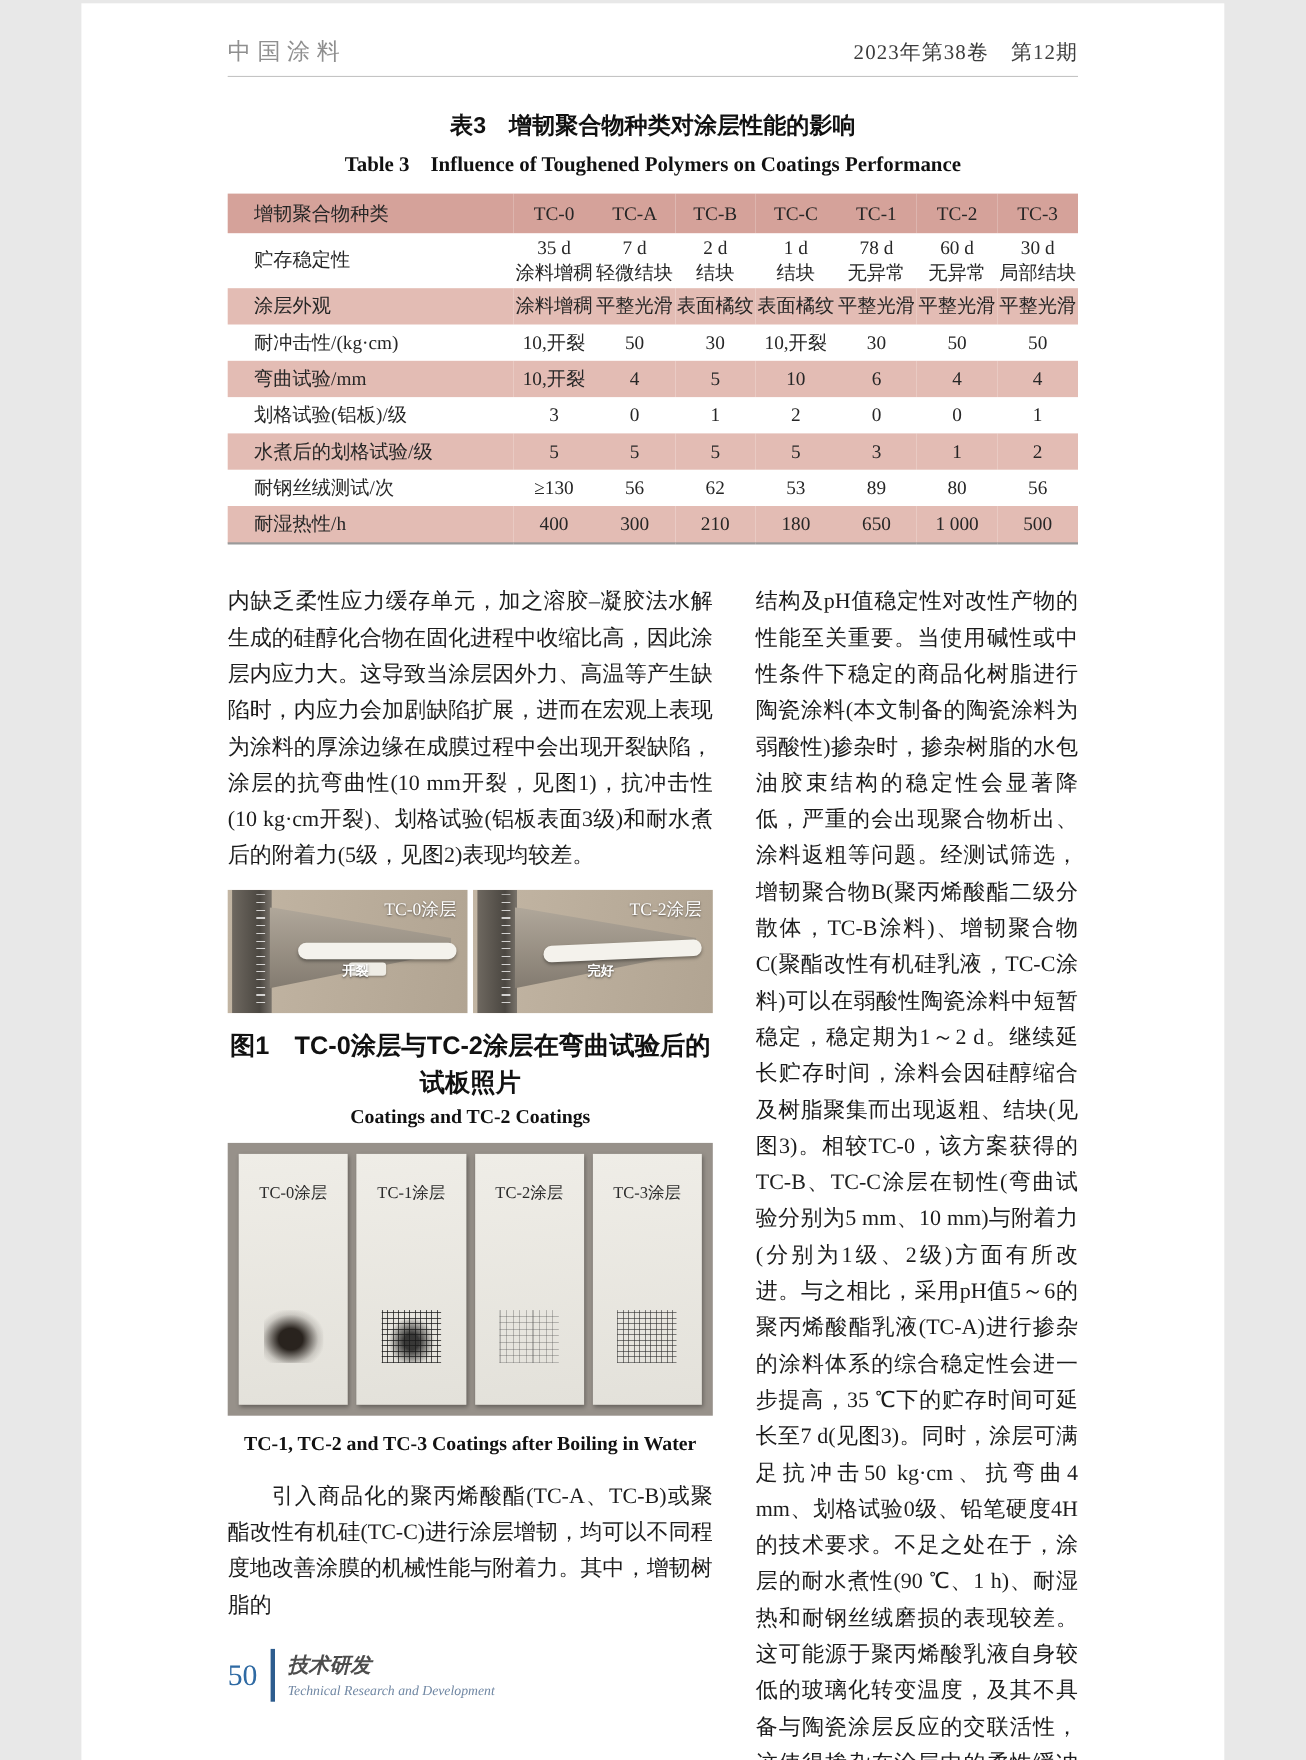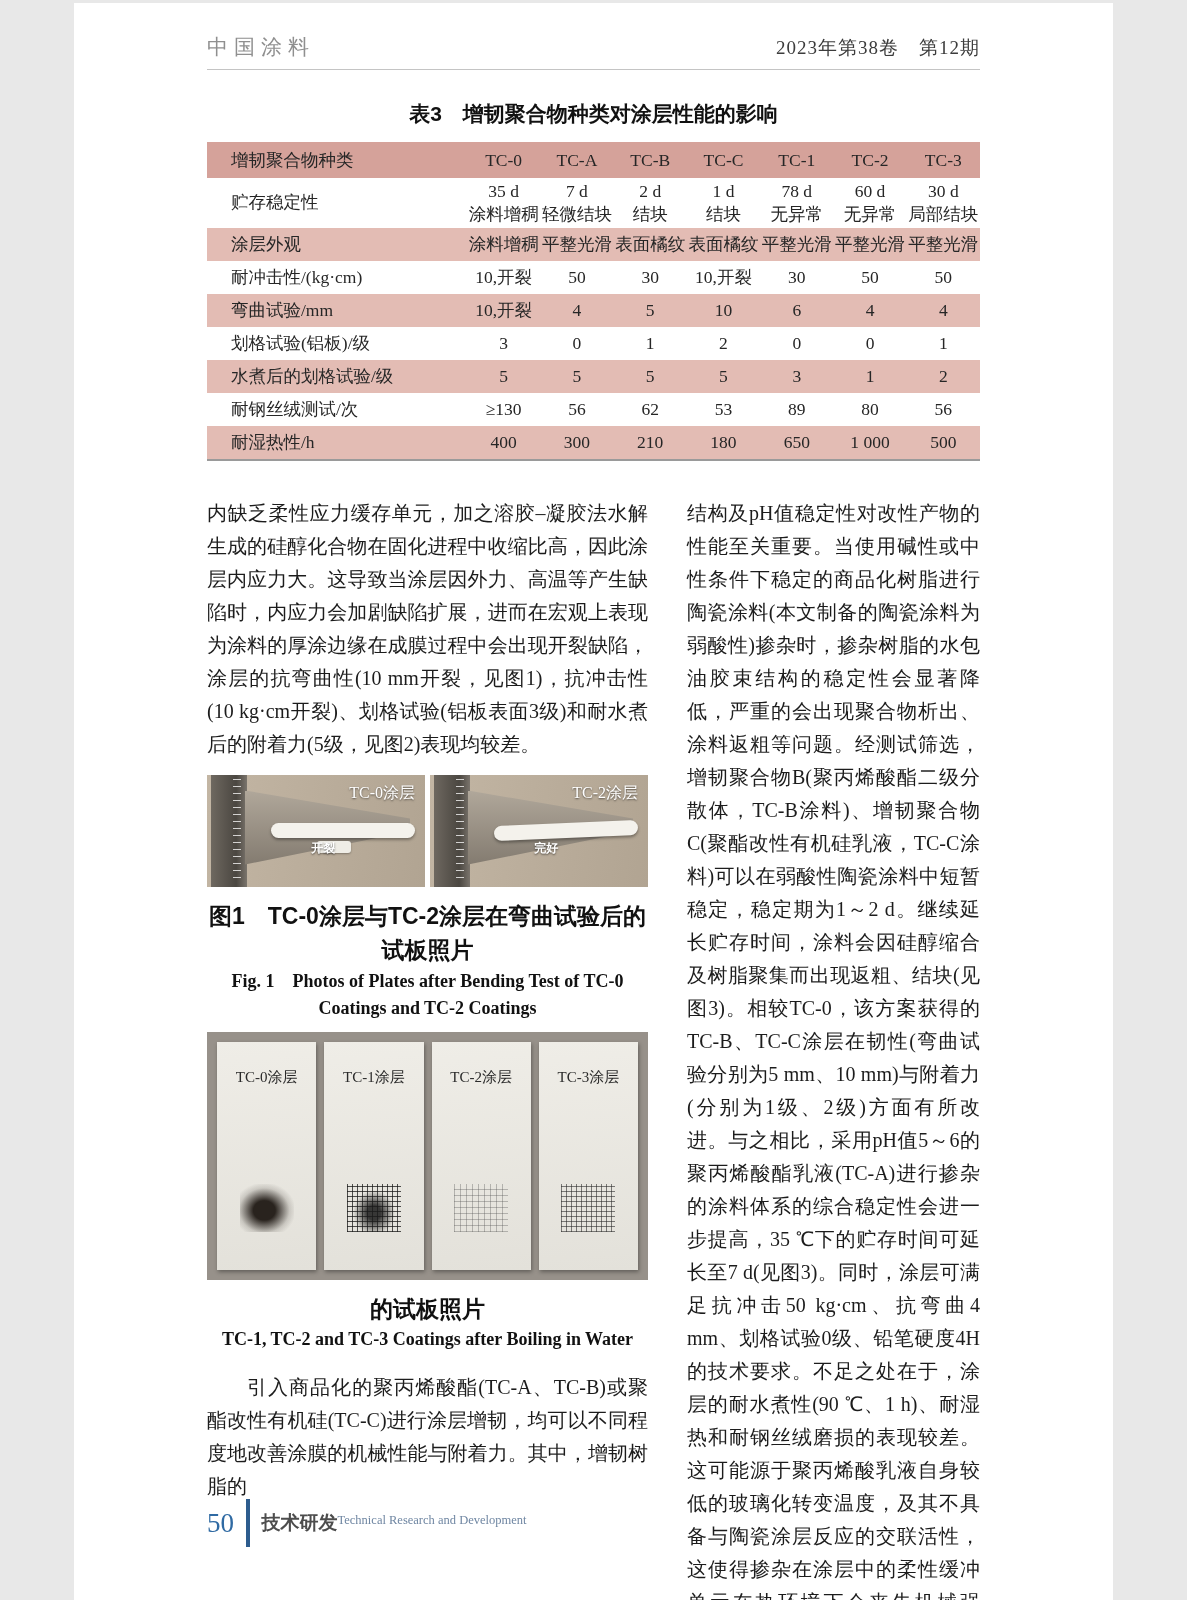--- a/index.html
+++ b/index.html
@@ -76,36 +76,37 @@
     background:linear-gradient(90deg,#f2f1ee,#fdfdfb 35%,#e9e8e4);border-radius:7px 7px 9px 9px;box-shadow:0 2px 4px rgba(0,0,0,.35);}
   .jar-rim{position:absolute;bottom:76px;left:50%;transform:translateX(-50%);width:72px;height:18px;
     border:2px solid rgba(255,255,255,.85);border-radius:50%;box-sizing:border-box;background:rgba(235,235,232,.35);}
   .spatula{position:absolute;top:-8px;left:56%;width:20px;height:86px;transform:rotate(14deg);
     background:linear-gradient(#d4c7ad,#bcac8f);border-radius:0 0 6px 6px;box-shadow:0 1px 2px rgba(0,0,0,.3);}
   .f3-label{position:absolute;top:7px;left:8px;color:#fff;font-size:16px;font-family:"Liberation Serif",serif;text-shadow:0 1px 2px rgba(0,0,0,.6);}
   
   .pg-footer{position:absolute;left:133px;top:1496px;display:flex;align-items:center;gap:12px;}
   .page-num{font-size:27px;color:#2f6aa3;font-family:"Liberation Serif",serif;}
   .footer-bar{width:3.5px;height:48px;background:#2d5c8e;}
-  .footer-texts{display:flex;flex-direction:row;justify-content:center;}
+  .footer-texts{display:flex;flex-direction:column;justify-content:center;font-style:italic;}
   .footer-zh{font-family:"Liberation Sans",sans-serif;font-weight:bold;font-size:19px;color:#4d4d4d;}
   .footer-en{font-family:"Liberation Serif",serif;font-size:12.5px;color:#6f86a2;margin-top:3px;}
   .mt12{margin-top:12px;}
 </style>
 </head>
 <body>
 
 <div class="page">
 
   <div class="pg-header">
     <span class="journal-name">中国涂料</span>
     <span class="issue-info">2023年第38卷　第12期</span>
   </div>
 
   <div class="tbl-title-zh">表3　增韧聚合物种类对涂层性能的影响</div>
+  <div class="tbl-title-en">Table 3　Influence of Toughened Polymers on Coatings Performance</div>
 
   <table id="t3">
     <thead>
         <tr>
           <th>增韧聚合物种类</th>
           <th>TC-0</th>
           <th>TC-A</th>
           <th>TC-B</th>
           <th>TC-C</th>
           <th>TC-1</th>
@@ -221,21 +222,20 @@
         <div class="f1photo">
           <div class="ruler"></div>
           <div class="jaw"></div>
           <div class="plate-bar tilt"></div>
           <span class="f1-label">TC-2涂层</span>
           <span class="f1-result">完好</span>
         </div>
       </div>
       <div class="cap mt12">
         <p class="cap-zh">图1　TC-0涂层与TC-2涂层在弯曲试验后的试板照片</p>
-        <p class="cap-en">Fig. 1　Photos of Plates after Bending Test of TC-0</p>
         <p class="cap-en">Coatings and TC-2 Coatings</p>
       </div>
 
       <div class="fig2-photo">
         <div class="plate2">
           <span class="plabel">TC-0涂层</span>
           <div class="scratch s0"></div>
         </div>
         <div class="plate2">
           <span class="plabel">TC-1涂层</span>
@@ -244,21 +244,20 @@
         <div class="plate2">
           <span class="plabel">TC-2涂层</span>
           <div class="scratch s2"></div>
         </div>
         <div class="plate2">
           <span class="plabel">TC-3涂层</span>
           <div class="scratch s3"></div>
         </div>
       </div>
       <div class="cap mt12">
-        <p class="cap-zh">的试板照片</p>
         <p class="cap-en">TC-1, TC-2 and TC-3 Coatings after Boiling in Water</p>
       </div>
 
       <p class="body-text indent" style="margin-top:18px;">引入商品化的聚丙烯酸酯(TC-A、TC-B)或聚酯改性有机硅(TC-C)进行涂层增韧，均可以不同程度地改善涂膜的机械性能与附着力。其中，增韧树脂的</p>
     </div>
 
     <div class="col">
       <p class="body-text">结构及pH值稳定性对改性产物的性能至关重要。当使用碱性或中性条件下稳定的商品化树脂进行陶瓷涂料(本文制备的陶瓷涂料为弱酸性)掺杂时，掺杂树脂的水包油胶束结构的稳定性会显著降低，严重的会出现聚合物析出、涂料返粗等问题。经测试筛选，增韧聚合物B(聚丙烯酸酯二级分散体，TC-B涂料)、增韧聚合物C(聚酯改性有机硅乳液，TC-C涂料)可以在弱酸性陶瓷涂料中短暂稳定，稳定期为1～2 d。继续延长贮存时间，涂料会因硅醇缩合及树脂聚集而出现返粗、结块(见图3)。相较TC-0，该方案获得的TC-B、TC-C涂层在韧性(弯曲试验分别为5 mm、10 mm)与附着力(分别为1级、2级)方面有所改进。与之相比，采用pH值5～6的聚丙烯酸酯乳液(TC-A)进行掺杂的涂料体系的综合稳定性会进一步提高，35 ℃下的贮存时间可延长至7 d(见图3)。同时，涂层可满足抗冲击50 kg·cm、抗弯曲4 mm、划格试验0级、铅笔硬度4H的技术要求。不足之处在于，涂层的耐水煮性(90 ℃、1 h)、耐湿热和耐钢丝绒磨损的表现较差。这可能源于聚丙烯酸乳液自身较低的玻璃化转变温度，及其不具备与陶瓷涂层反应的交联活性，这使得掺杂在涂层中的柔性缓冲单元在热环境下会丧失机械强度，并转变为腐蚀介质侵入的通道，进而导致防护性能降低。</p>
 
       <div class="fig3-photos">

